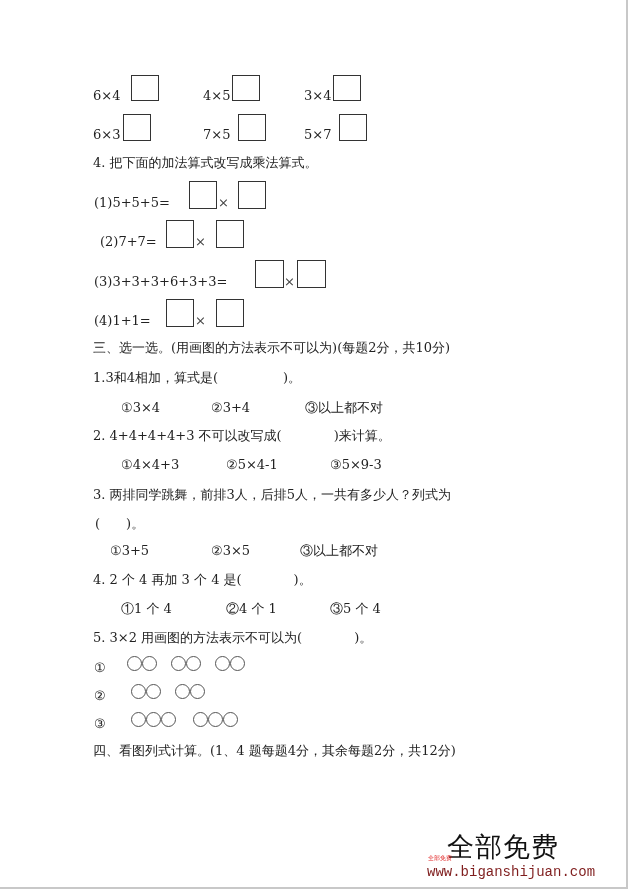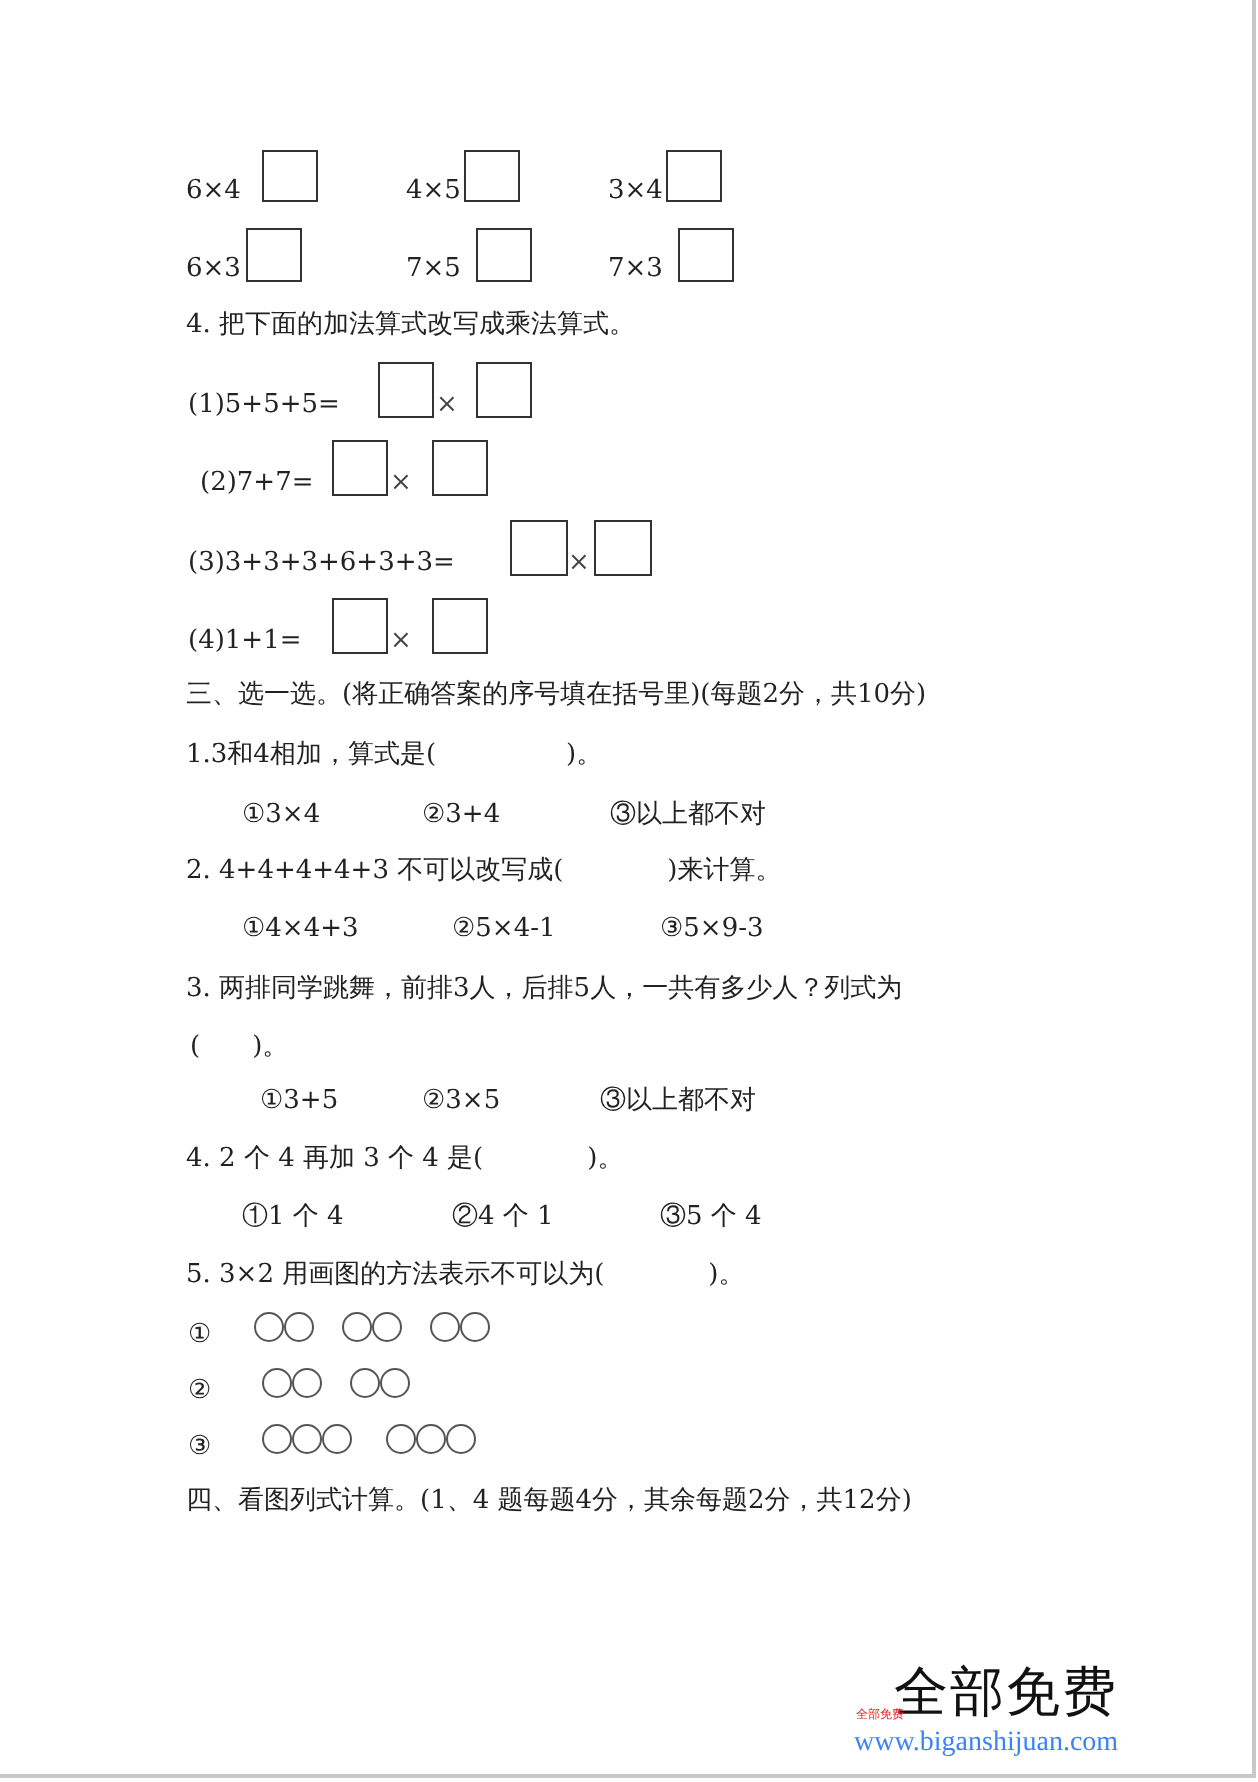--- a/index.html
+++ b/index.html
@@ -8,42 +8,42 @@
     .frame-right { position:absolute; left:626px; top:0; width:2px; height:889px; background:#c8c8c8; }
     .frame-bottom { position:absolute; left:0; top:887px; width:628px; height:2px; background:#c8c8c8; }
     .abs { position:absolute; white-space:nowrap; font-size:13px; line-height:16px; }
     .box { position:absolute; border:1px solid #333; background:#fff; box-sizing:border-box; }
     .times { position:absolute; font-size:13px; line-height:16px; color:#444; }
     .circle { position:absolute; width:15px; height:15px; border:1px solid #555; border-radius:50%; box-sizing:border-box; }
     .wm-cn { position:absolute; left:447px; top:832px; font-family:"DejaVu Sans","Liberation Sans",sans-serif;
              font-size:27px; line-height:30px; color:#111; letter-spacing:1px; }
     .wm-red { position:absolute; left:428px; top:854px; font-family:"DejaVu Sans","Liberation Sans",sans-serif;
               font-size:6px; line-height:7px; color:#e02020; }
-    .wm-url { position:absolute; left:427px; top:864px; font-family:Liberation Serif, serif;
-              font-size:14px; line-height:16px; color:#3b82f6; }
+    .wm-url { position:absolute; left:427px; top:864px; font-family:Liberation Mono, monospace;
+              font-size:14px; line-height:16px; color:#7f1d1d; }
   </style>
 </head>
 <body>
 
 <div class="frame-right"></div>
 <div class="frame-bottom"></div>
 
 <div>
   <span class="abs" style="left:93px;top:88px">6×4</span>
   <div class="box" style="left:131px;top:75px;width:28px;height:26px"></div>
   <span class="abs" style="left:203px;top:88px">4×5</span>
   <div class="box" style="left:232px;top:75px;width:28px;height:26px"></div>
   <span class="abs" style="left:304px;top:88px">3×4</span>
   <div class="box" style="left:333px;top:75px;width:28px;height:26px"></div>
 
   <span class="abs" style="left:93px;top:127px">6×3</span>
   <div class="box" style="left:123px;top:114px;width:28px;height:27px"></div>
   <span class="abs" style="left:203px;top:127px">7×5</span>
   <div class="box" style="left:238px;top:114px;width:28px;height:27px"></div>
-  <span class="abs" style="left:304px;top:127px">7×3</span>
+  <span class="abs" style="left:304px;top:127px">5×7</span>
   <div class="box" style="left:339px;top:114px;width:28px;height:27px"></div>
 </div>
 
 <div>
   <span class="abs" style="left:93px;top:155px">4. 把下面的加法算式改写成乘法算式。</span>
 
   <span class="abs" style="left:94px;top:195px">(1)5+5+5=</span>
   <div class="box" style="left:189px;top:181px;width:28px;height:28px"></div>
   <span class="times" style="left:218px;top:195px">×</span>
   <div class="box" style="left:238px;top:181px;width:28px;height:28px"></div>
@@ -58,35 +58,35 @@
   <span class="times" style="left:284px;top:274px">×</span>
   <div class="box" style="left:297px;top:260px;width:29px;height:28px"></div>
 
   <span class="abs" style="left:94px;top:313px">(4)1+1=</span>
   <div class="box" style="left:166px;top:299px;width:28px;height:28px"></div>
   <span class="times" style="left:195px;top:313px">×</span>
   <div class="box" style="left:216px;top:299px;width:28px;height:28px"></div>
 </div>
 
 <div>
-  <span class="abs" style="left:93px;top:340px">三、选一选。(将正确答案的序号填在括号里)(每题2分，共10分)</span>
+  <span class="abs" style="left:93px;top:340px">三、选一选。(用画图的方法表示不可以为)(每题2分，共10分)</span>
 
   <span class="abs" style="left:93px;top:370px">1.3和4相加，算式是(　　　　　)。</span>
   <span class="abs" style="left:121px;top:400px">①3×4</span>
   <span class="abs" style="left:211px;top:400px">②3+4</span>
   <span class="abs" style="left:305px;top:400px">③以上都不对</span>
 
   <span class="abs" style="left:93px;top:428px">2. 4+4+4+4+3 不可以改写成(　　　　)来计算。</span>
   <span class="abs" style="left:121px;top:457px">①4×4+3</span>
   <span class="abs" style="left:226px;top:457px">②5×4-1</span>
   <span class="abs" style="left:330px;top:457px">③5×9-3</span>
 
   <span class="abs" style="left:93px;top:487px">3. 两排同学跳舞，前排3人，后排5人，一共有多少人？列式为</span>
   <span class="abs" style="left:95px;top:516px">(　　)。</span>
-  <span class="abs" style="left:130px;top:543px">①3+5</span>
+  <span class="abs" style="left:110px;top:543px">①3+5</span>
   <span class="abs" style="left:211px;top:543px">②3×5</span>
   <span class="abs" style="left:300px;top:543px">③以上都不对</span>
 
   <span class="abs" style="left:93px;top:572px">4. 2 个 4 再加 3 个 4 是(　　　　)。</span>
   <span class="abs" style="left:121px;top:601px">①1 个 4</span>
   <span class="abs" style="left:226px;top:601px">②4 个 1</span>
   <span class="abs" style="left:330px;top:601px">③5 个 4</span>
 
   <span class="abs" style="left:93px;top:630px">5. 3×2 用画图的方法表示不可以为(　　　　)。</span>
 

